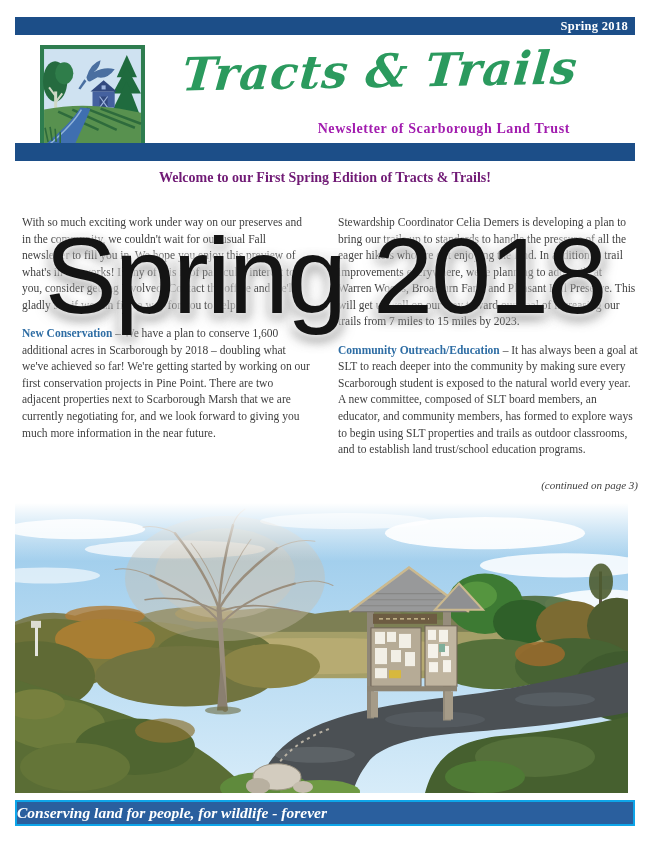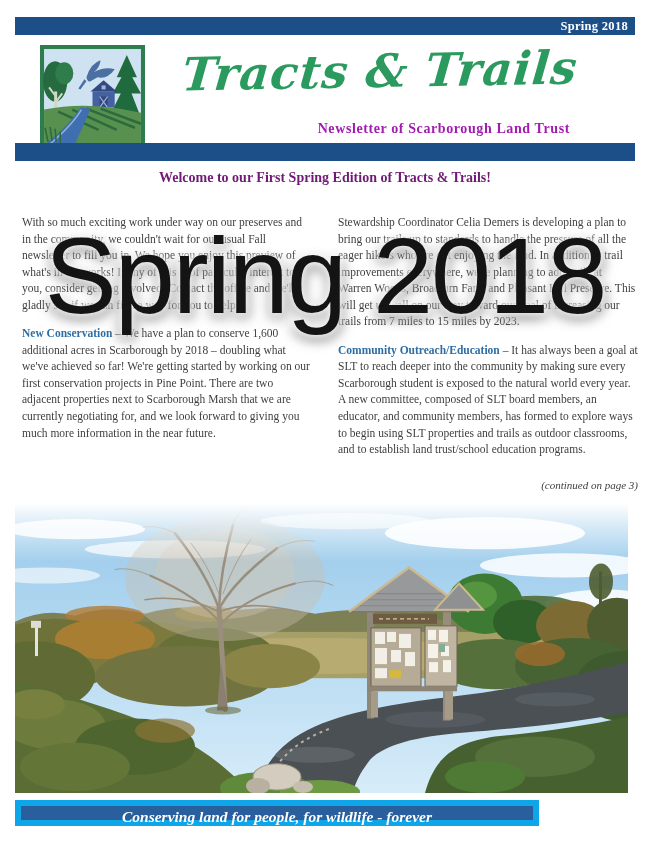--- a/index.html
+++ b/index.html
@@ -26,22 +26,22 @@
   .para{margin:6px 0 12px 0;}
   .phead{font-weight:bold;color:#2e6da4;}
   .continued{text-align:right;font-style:italic;font-size:11px;color:#3e3e3e;margin-top:20px;}
   .watermark{position:absolute;top:222px;left:0;width:100%;text-align:center;z-index:5;
      font-family:"Liberation Sans",sans-serif;font-size:108px;line-height:1;color:#141414;
      letter-spacing:-2px;pointer-events:none;
      text-shadow:0 0 6px rgba(255,255,255,.95),0 0 14px rgba(255,255,255,.85),
                  4px 5px 12px rgba(110,110,110,.65),-4px 5px 12px rgba(110,110,110,.5);}
   .photo{position:absolute;left:15px;top:503px;width:613px;height:290px;}
   .photo svg{display:block;width:100%;height:100%;}
-  .footerbar{position:absolute;left:15px;top:800px;width:524px;height:26px;
-     background:#2a5f9e;border:6px solid #0ea5e9;box-sizing:border-box;text-align:center;}
+  .footerbar{position:absolute;left:15px;top:800px;width:620px;height:26px;
+     background:#2a5f9e;border:2px solid #0ea5e9;box-sizing:border-box;}
   .tagline{color:#ffffff;font-style:italic;font-weight:bold;font-size:15.5px;line-height:21px;}
 </style>
 </head>
 <body>
 
 <div class="page">
 
   <div class="bar topbar">
     <span class="issue-label">Spring 2018</span>
   </div>

